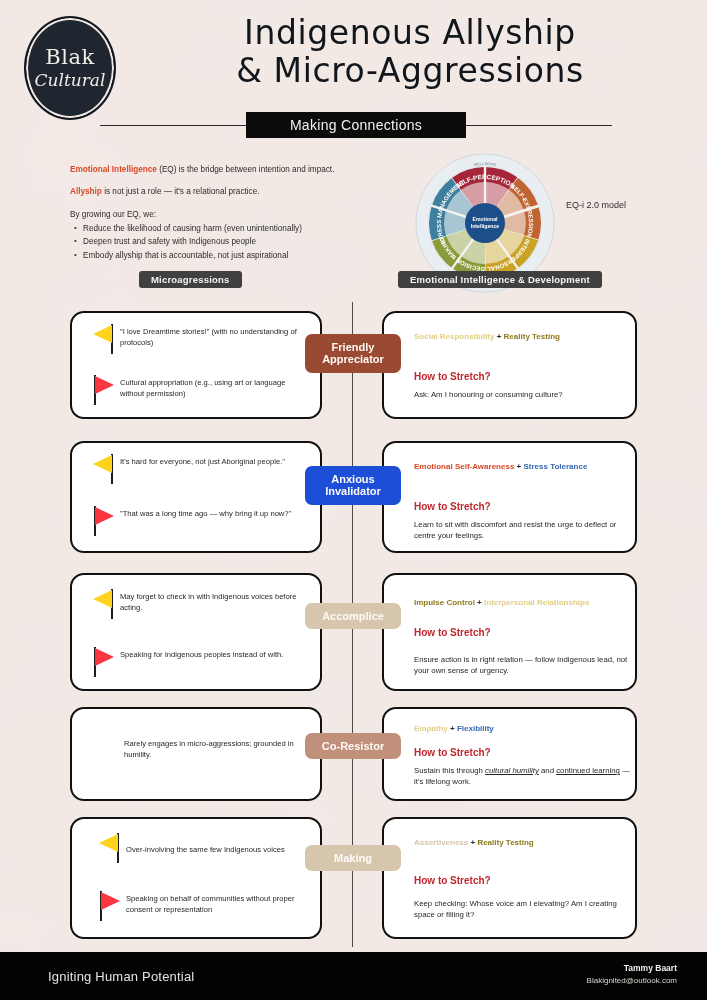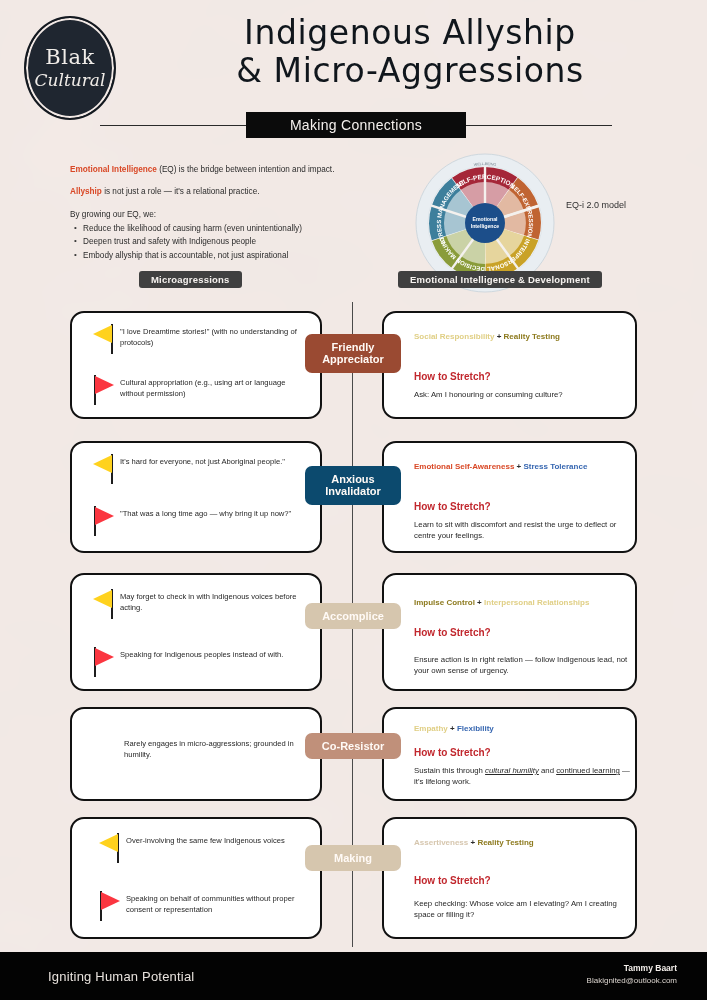--- a/index.html
+++ b/index.html
@@ -431,21 +431,21 @@
       </div>
       <div class="flag-entry" style="left:14px; top:63px;">
         <div class="flag red">
             <div class="pole"></div>
             <div class="cloth"></div>
           </div>
         <div class="flag-text">"That was a long time ago — why bring it up now?"</div>
       </div>
     </div>
 
-    <div class="badge" style="left:305px; top:25px; width:96px; background:#0c4a6e;">Anxious
+    <div class="badge" style="left:305px; top:25px; width:96px; background:#1d4ed8;">Anxious
 Invalidator</div>
 
     <div class="card right" style="height:112px;">
       <div class="eq-pair" style="left:30px; top:18px; width:175px;">
         <span style="color:#d94826;">Emotional Self-Awareness</span><span class="plus"> + </span><span style="color:#3767b1;">Stress Tolerance</span>
       </div>
       <div class="stretch-head" style="left:30px; top:58px;">How to Stretch?</div>
       <div class="stretch-body" style="left:30px; top:76px;">Learn to sit with discomfort and resist the urge to deflect or centre your feelings.</div>
     </div>
   </div>
@@ -492,21 +492,21 @@
       </div>
       <div class="stretch-head" style="left:30px; top:38px;">How to Stretch?</div>
       <div class="stretch-body" style="left:30px; top:56px;">
         <span>Sustain this through </span><span class="ui">cultural humility</span><span> and </span><span class="u">continued learning</span><span> — it's lifelong work.</span>
       </div>
     </div>
   </div>
 
   <div class="row" style="top:817px;">
     <div class="card left" style="height:122px;">
-      <div class="flag-entry" style="left:20px; top:14px;">
+      <div class="flag-entry" style="left:20px; top:14px;align-items:center;">
         <div class="flag yellow">
             <div class="pole"></div>
             <div class="cloth"></div>
           </div>
         <div class="flag-text">Over-involving the same few Indigenous voices</div>
       </div>
       <div class="flag-entry" style="left:20px; top:72px;">
         <div class="flag red">
             <div class="pole"></div>
             <div class="cloth"></div>

